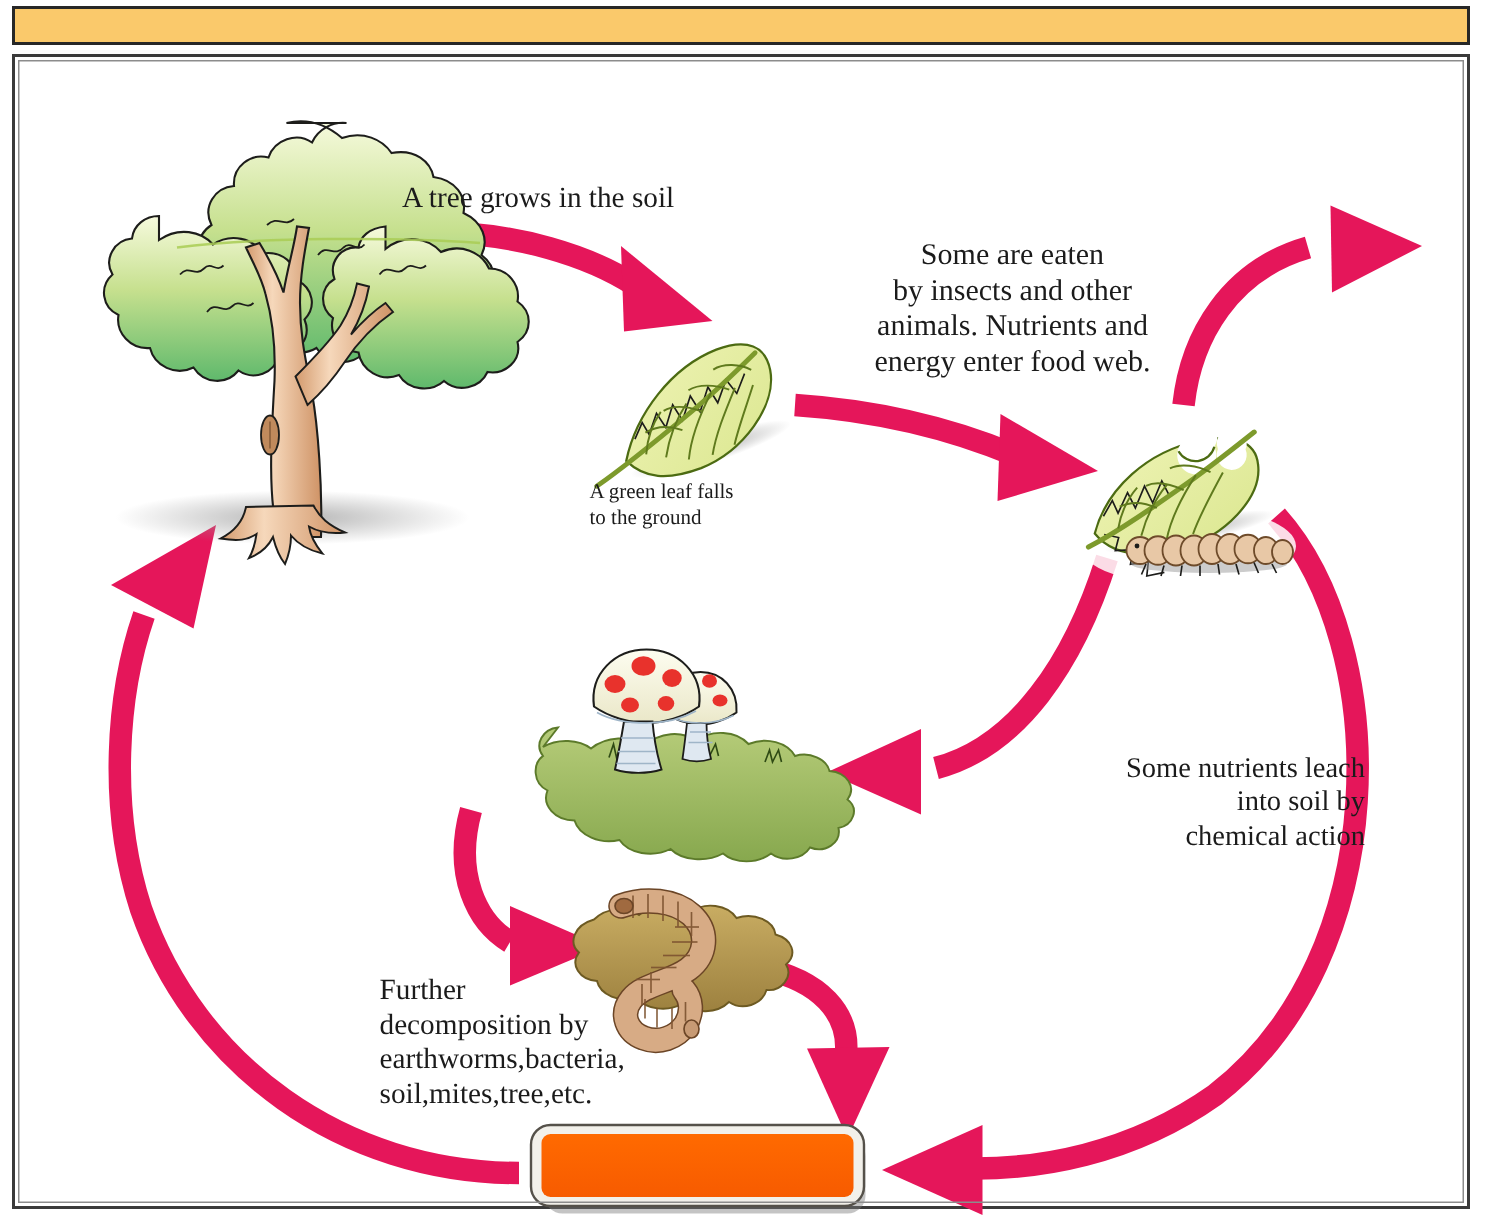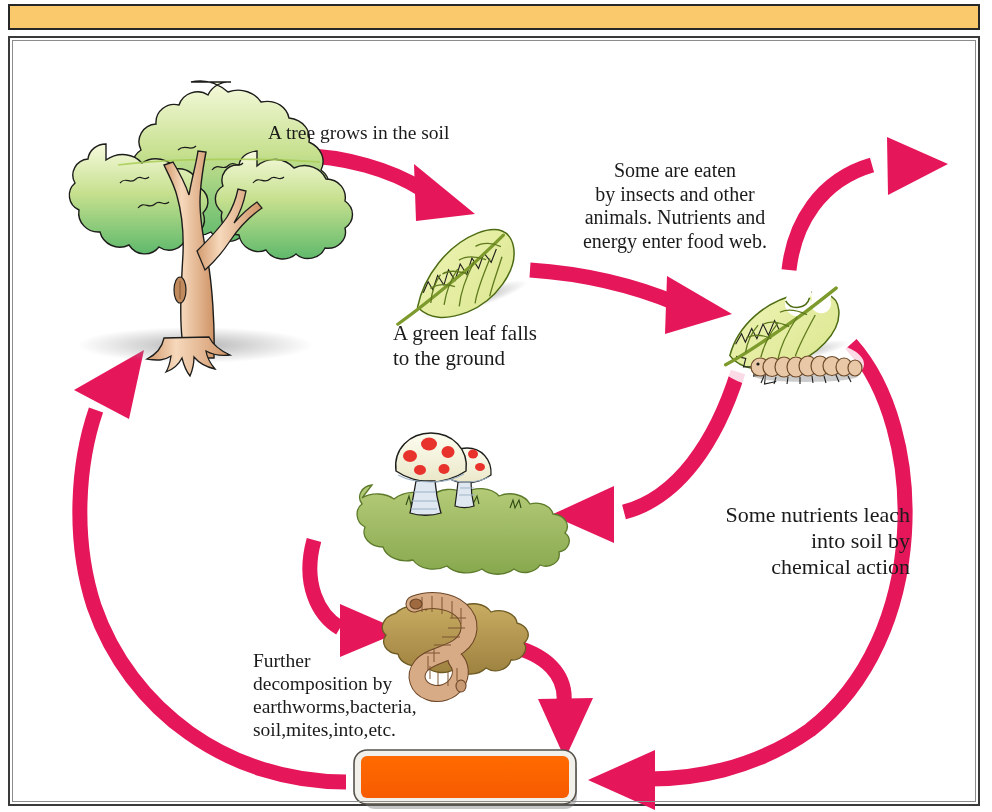--- a/index.html
+++ b/index.html
@@ -11,23 +11,23 @@
            background:#fac96b;border:2px solid #272727;box-sizing:border-box;}
   #panel{position:absolute;left:8px;top:36px;width:972px;height:770px;
          background:#ffffff;border:2px solid #3a3a3a;box-sizing:border-box;}
   #panel:after{content:"";position:absolute;left:2px;top:2px;right:2px;bottom:2px;
                border:1px solid #8c8c8c;pointer-events:none;}
 
   
   .cap{position:absolute;color:#1b1b1b;line-height:1.18;white-space:pre-line;}
 
   #cap-tree      {left:258px;top:83px;  font-size:19.5px;}
-  #cap-leaf      {left:383px;top:283px; font-size:21px;}
+  #cap-leaf      {left:383px;top:283px; font-size:14px;}
   #cap-eaten     {left:540px;top:121px; font-size:20px;width:250px;text-align:center;}
-  #cap-leach     {left:690px;top:464px; font-size:22px;width:210px;text-align:right;}
+  #cap-leach     {left:690px;top:464px; font-size:19px;width:210px;text-align:right;}
   #cap-decomp    {left:86px; top:394px; font-size:19.5px;}
   #cap-further   {left:243px;top:611px; font-size:19.5px;}
 
   
   svg.layer{position:absolute;left:0;top:0;width:992px;height:812px;overflow:visible;}
   svg.layer.art{pointer-events:none;}
 </style>
 </head>
 <body>
 
@@ -370,16 +370,16 @@
 energy enter food web.</div>
 
     <div class="cap" id="cap-leach">Some nutrients leach
 into soil by
 chemical action</div>
 
 
     <div class="cap" id="cap-further">Further
 decomposition by
 earthworms,bacteria,
-soil,mites,into,etc.</div>
+soil,mites,tree,etc.</div>
 
   </div>
 </div>
 
 </body></html>

